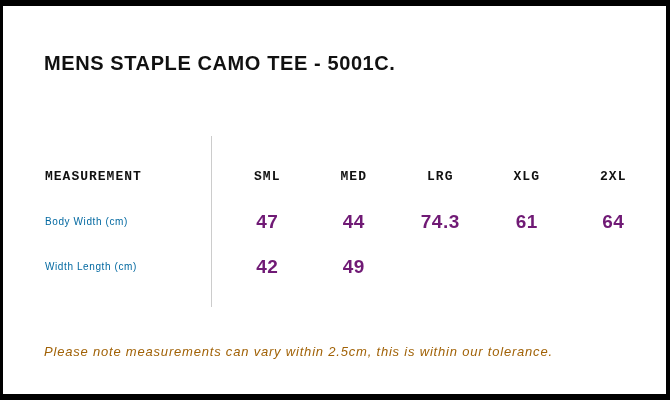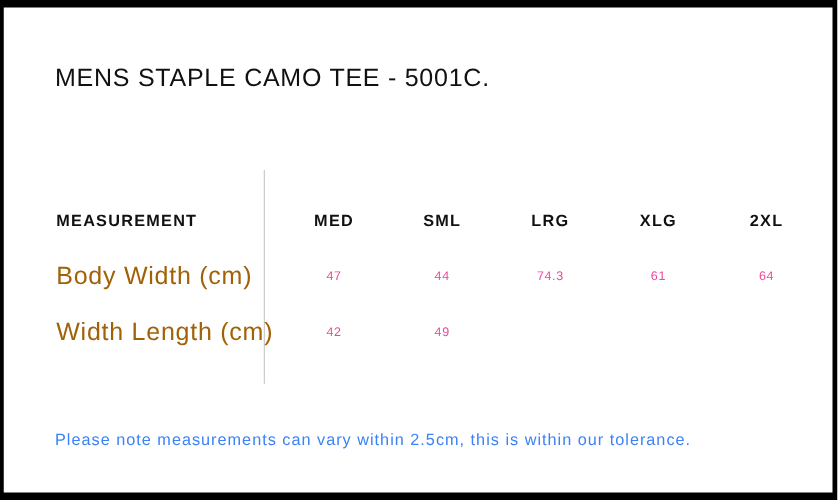--- a/index.html
+++ b/index.html
@@ -19,21 +19,21 @@
     border-width: 6px 4px 6px 3px; 
     overflow: hidden;
   }
   .page-title {
     position: absolute;
     left: 41px;
     top: 44px;
     margin: 0;
     font-size: 20px;
     line-height: 26px;
-    font-weight: normal;
+    font-weight: bold;
     color: #111111;
     letter-spacing: 0.6px;
     white-space: nowrap;
   }
   .divider-v {
     position: absolute;
     left: 208px;
     top: 130px;
     width: 1px;
     height: 171px;
@@ -45,73 +45,74 @@
     top: 147px;
     display: grid;
     grid-template-columns: 179px repeat(5, 86.5px);
     grid-auto-rows: auto;
   }
   .size-table .cell {
     display: flex;
     align-items: center;
     white-space: nowrap;
   }
-  .size-table .row-header { height: 46px; }
+  .size-table .row-header { height: 46px; font-family: Liberation Mono, monospace; }
   .size-table .row-data   { height: 45px; }
   .cell.col-label {
     justify-content: flex-start;
   }
   .cell.col-size {
     justify-content: center;
     text-align: center;
   }
   .header-text {
     font-size: 13px;
     font-weight: bold;
     color: #111111;
     letter-spacing: 1px;
   }
   .label-text {
-    font-size: 20px;
+    font-size: 10px;
     font-weight: 400;
-    color: #a16207;
+    color: #0369a1;
     letter-spacing: 0.6px;
   }
   .value-text {
-    font-size: 10px;
-    font-weight: 400;
-    color: #ec4899;
+    font-size: 19px;
+    font-weight: 700;
+    color: #701a75;
     letter-spacing: 0.5px;
   }
   .tolerance-note {
     position: absolute;
     left: 41px;
     top: 338px;
     margin: 0;
     font-size: 13px;
     line-height: 16px;
-    color: #3b82f6;
+    font-style: italic;
+    color: #a16207;
     letter-spacing: 0.8px;
     white-space: nowrap;
   }
 </style>
 </head>
 <body>
 
 <div class="frame">
 
   <h1 class="page-title">MENS STAPLE CAMO TEE - 5001C.</h1>
 
   <div class="divider-v"></div>
 
   <div class="size-table">
 
     <div class="cell row-header col-label header-text">MEASUREMENT</div>
+    <div class="cell row-header col-size header-text">SML</div>
     <div class="cell row-header col-size header-text">MED</div>
-    <div class="cell row-header col-size header-text">SML</div>
     <div class="cell row-header col-size header-text">LRG</div>
     <div class="cell row-header col-size header-text">XLG</div>
     <div class="cell row-header col-size header-text">2XL</div>
 
     <div class="cell row-data col-label label-text">Body Width (cm)</div>
     <div class="cell row-data col-size value-text">47</div>
     <div class="cell row-data col-size value-text">44</div>
     <div class="cell row-data col-size value-text">74.3</div>
     <div class="cell row-data col-size value-text">61</div>
     <div class="cell row-data col-size value-text">64</div>

